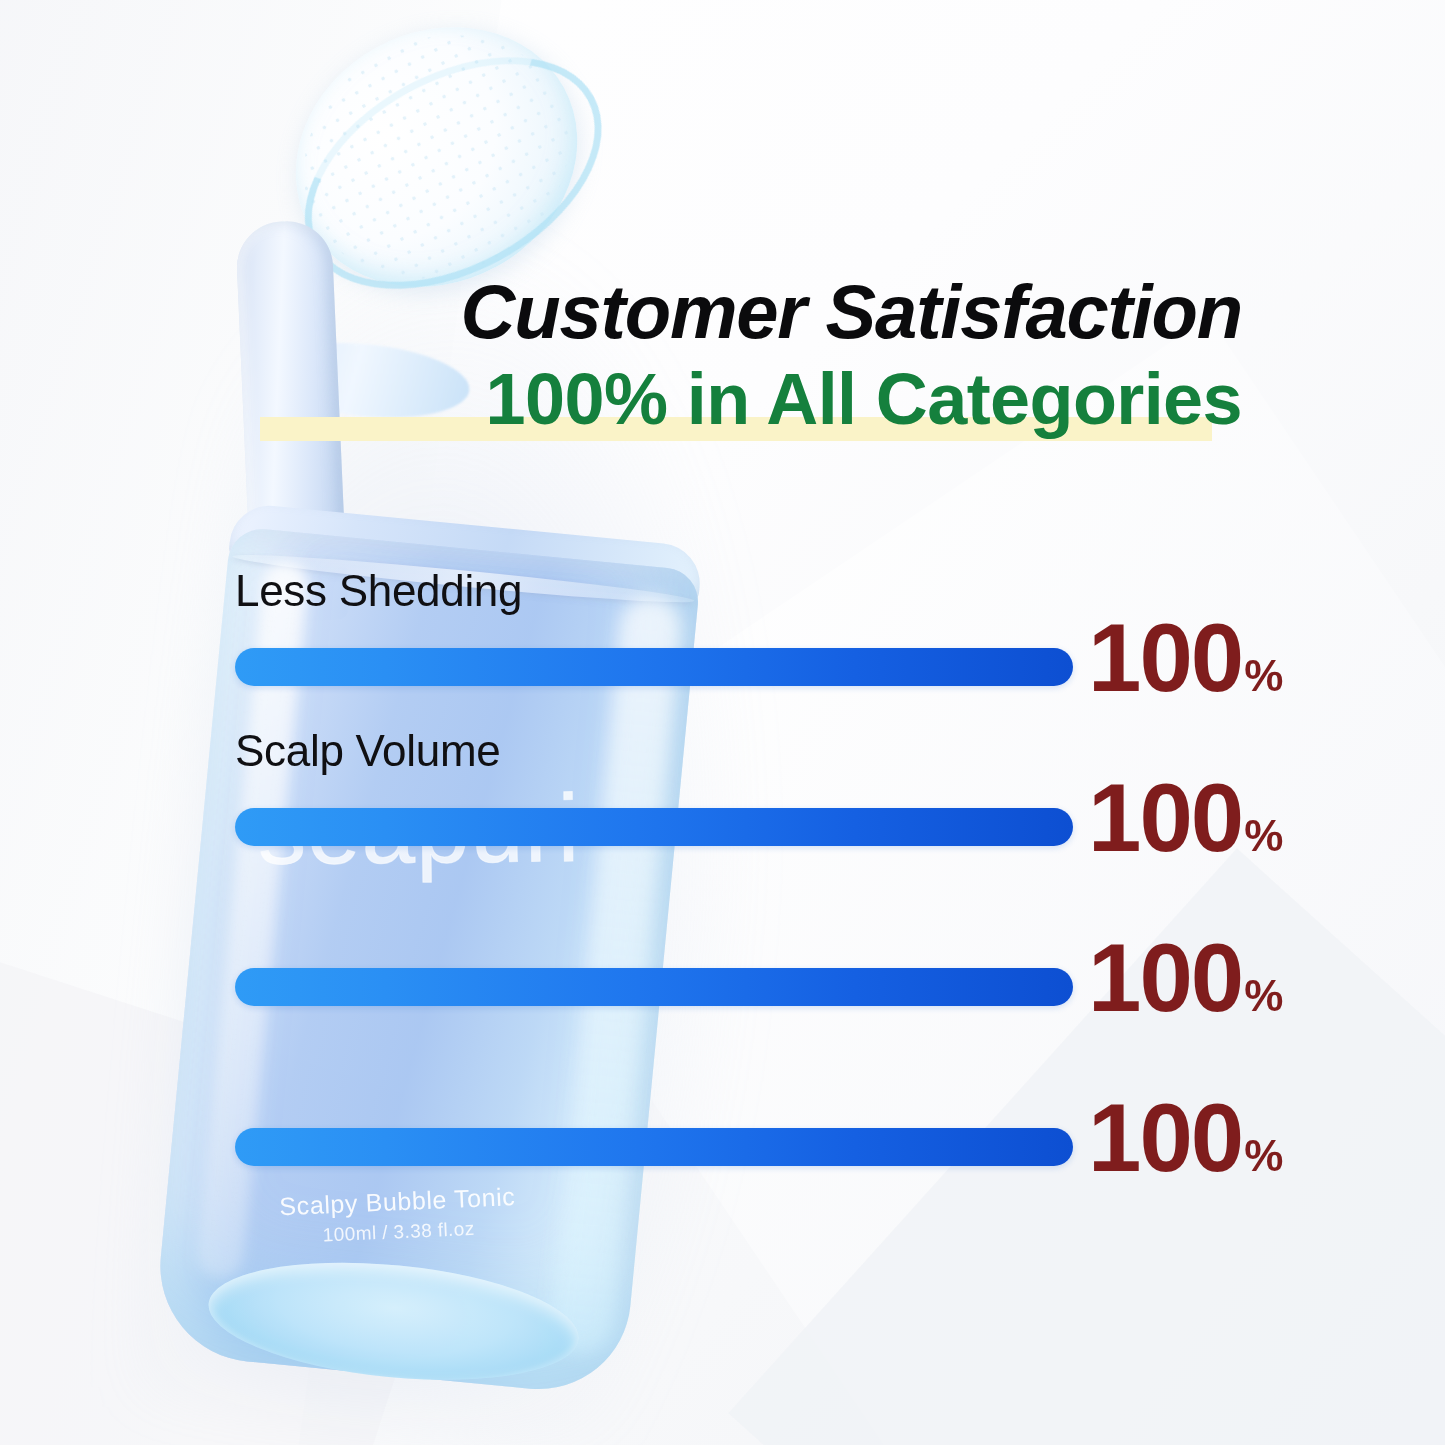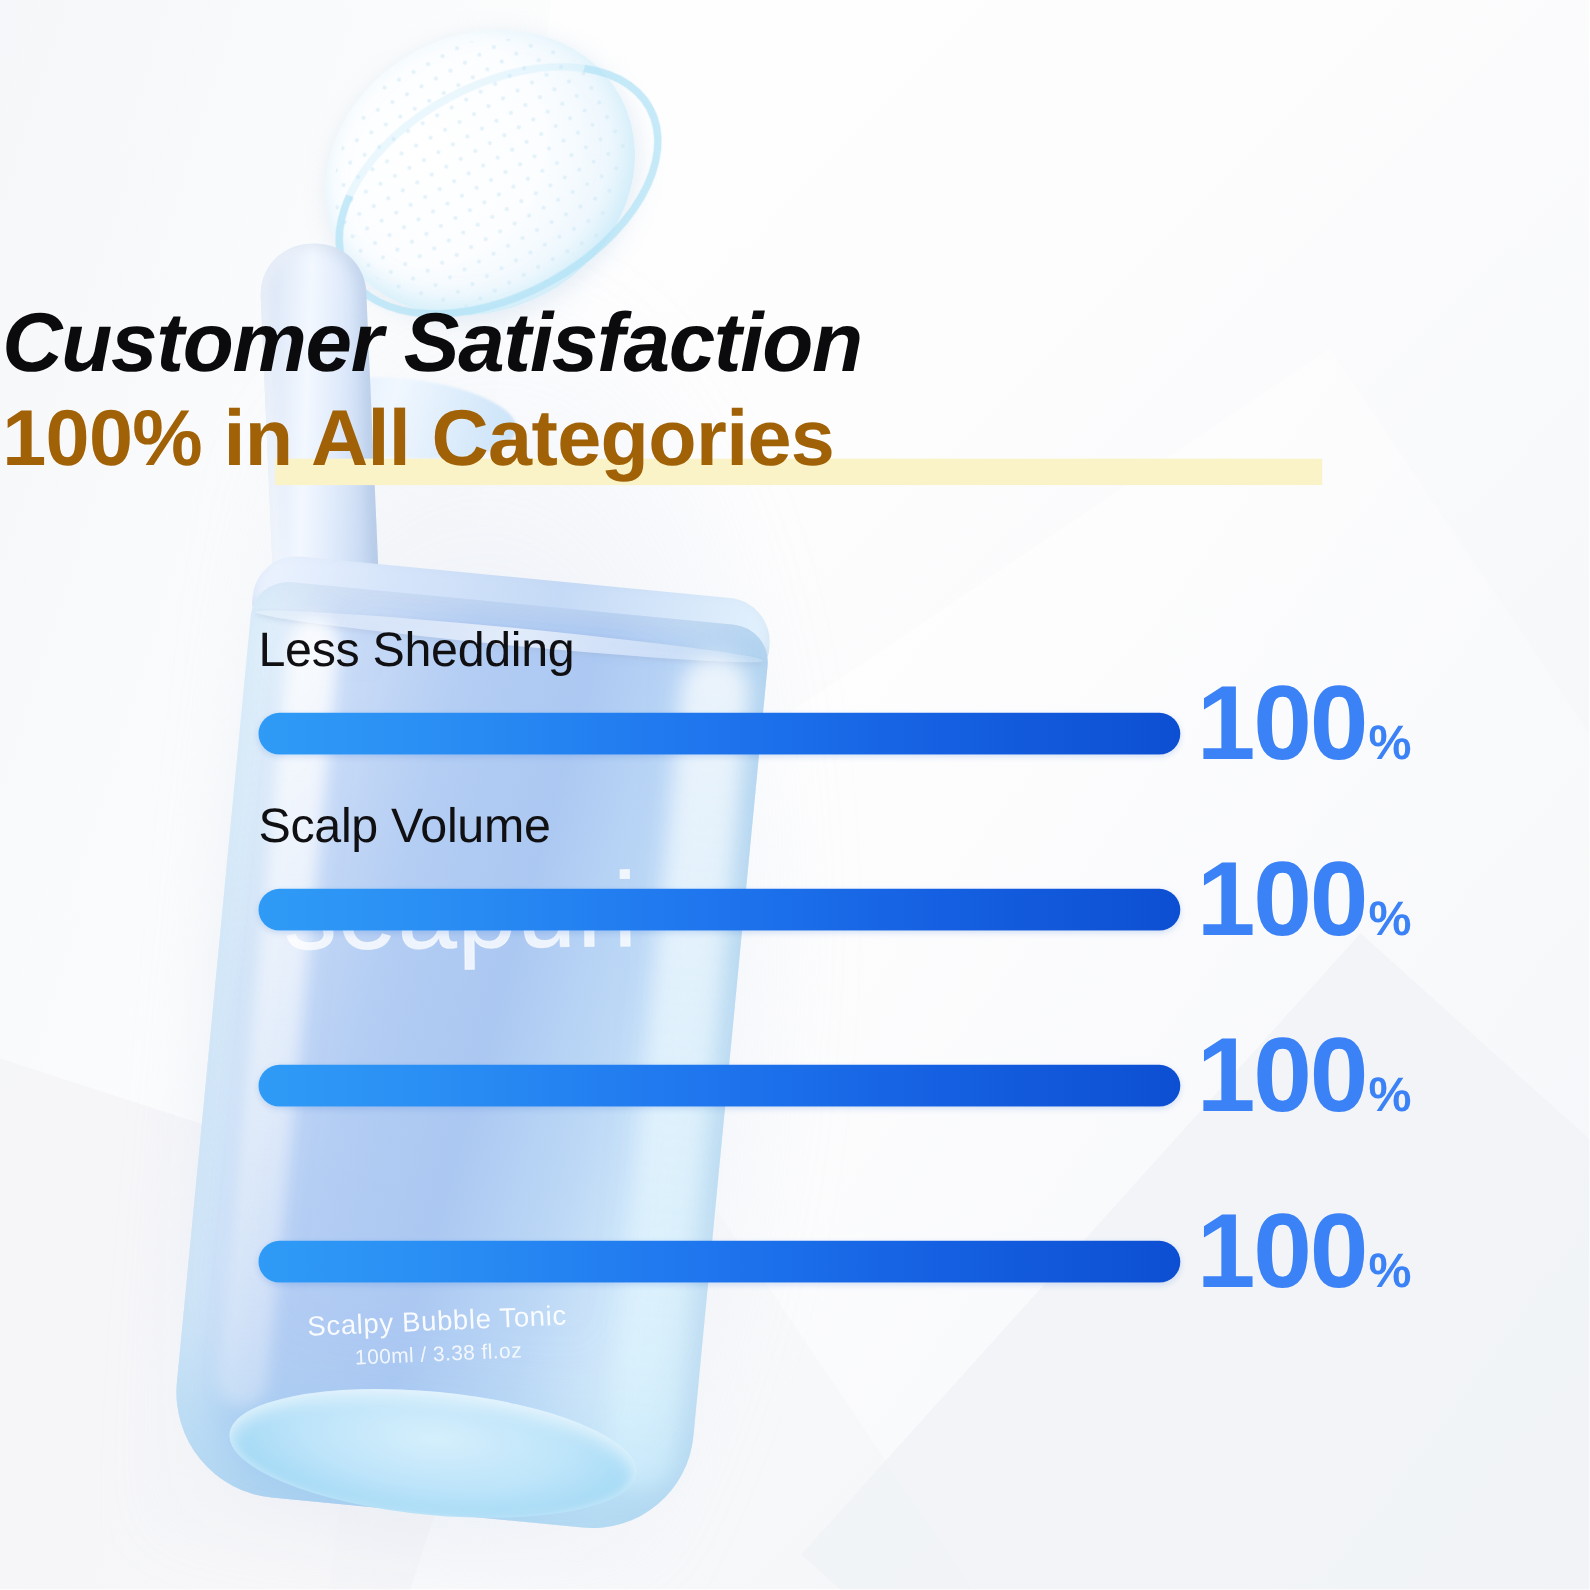--- a/index.html
+++ b/index.html
@@ -224,24 +224,24 @@
     transform: rotate(-8deg);
     color: rgba(255,255,255,.92);
     line-height: 1.35;
   }
   .bottle-caption .pname { font-size: 25px; letter-spacing: .6px; display:block; }
   .bottle-caption .psize { font-size: 19px; letter-spacing: .4px; display:block; opacity: .92; }
 
   
   .headline {
     position: absolute;
-    left: 2px;
+    left: 12px;
     top: 272px;
     width: 1230px;
-    text-align: left;
+    text-align: right;
     z-index: 5;
   }
   .headline .line1 {
     display: block;
     font-size: 76px;
     font-weight: 700;
     font-style: italic;
     color: #0b0b0d;
     letter-spacing: -1.2px;
     line-height: 1.06;
@@ -261,21 +261,21 @@
     height: 24px;
     background: #faf3c8;
     z-index: 0;
   }
   .headline .line2 {
     position: relative;
     z-index: 1;
     display: inline-block;
     font-size: 72px;
     font-weight: 700;
-    color: #a16207;
+    color: #15803d;
     letter-spacing: -.6px;
     white-space: nowrap;
   }
 
   
   .metrics {
     position: absolute;
     left: 0;
     top: 566px;
     width: 1445px;
@@ -308,21 +308,21 @@
     border-radius: 19px;
     background: linear-gradient(90deg, #2f9bf6 0%, #2a8ff4 18%, #1f76ee 48%, #1560e2 74%, #0d4fd2 100%);
     box-shadow: 0 2px 6px rgba(30,100,210,.18);
   }
   .metric-value {
     position: absolute;
     left: 1040px;
     top: 44px;
     display: flex;
     align-items: baseline;
-    color: #3b82f6;
+    color: #7f1d1d;
     white-space: nowrap;
   }
   .metric-value .num {
     font-size: 96px;
     font-weight: 700;
     letter-spacing: -2px;
     line-height: 1;
   }
   .metric-value .pct {
     font-size: 44px;

